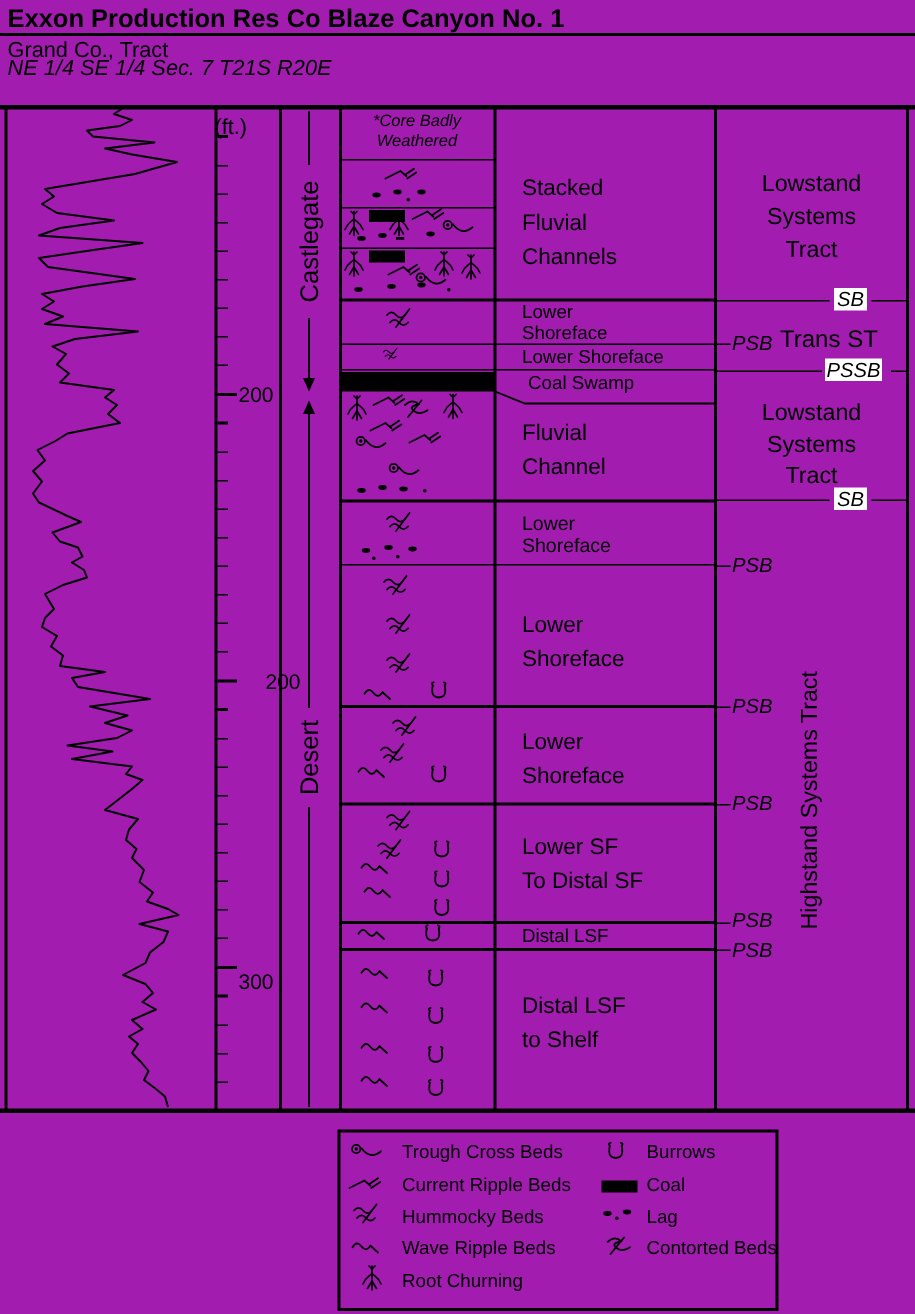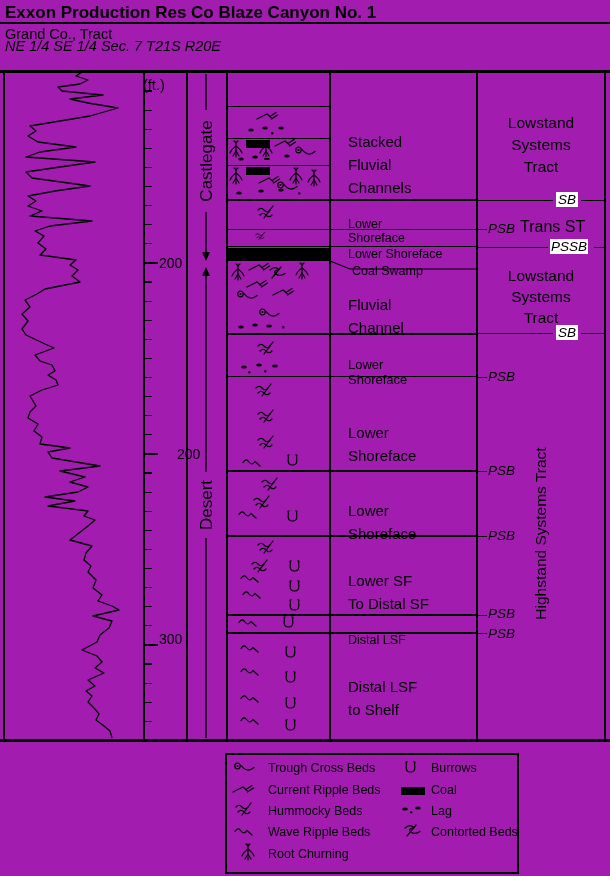--- a/index.html
+++ b/index.html
@@ -5,21 +5,21 @@
   html,body{margin:0;padding:0;background:#fff;}
   #page{position:relative;width:610px;height:876px;background:#a21caf;overflow:hidden;
         font-family:"Liberation Sans", sans-serif;color:#000;}
   .abs{position:absolute;}
   .hline{position:absolute;background:#000;}
   .vline{position:absolute;background:#000;}
   .pre{white-space:pre-line;}
   .title{font-size:17px;font-weight:bold;letter-spacing:0px;}
   .sub{font-size:14.5px;}
   .ital{font-style:italic;}
-  .facies-label{font-size:15px;line-height:23px;white-space:pre-line;margin-top:16px;}
+  .facies-label{font-size:15px;line-height:23px;white-space:pre-line;}
   .facies-label.sm{font-size:12.5px;line-height:13.5px;}
   .facies-label.md{font-size:13px;line-height:15px;}
   .tract-label{font-size:15.5px;line-height:22px;white-space:pre-line;text-align:center;}
   .marker{font-size:13.5px;font-style:italic;}
   .rot{transform:rotate(-90deg);transform-origin:center center;text-align:center;}
   .formation-name{font-size:17px;}
   .legend-label{font-size:12.5px;}
   .depth-label{font-size:14px;text-align:left;}
   svg{position:absolute;left:0;top:0;pointer-events:none;}
   .tick{position:absolute;background:#000;height:1.3px;}
@@ -92,20 +92,22 @@
   <div class="hline" style="left:226px;top:229px;width:104px;height:1.2px;"></div>
   <div class="hline" style="left:226px;top:246px;width:104px;height:1.2px;"></div>
   <div class="abs" style="left:226px;top:248px;width:104px;height:13px;background:#000;"></div>
   <div class="hline" style="left:226px;top:333px;width:104px;height:2px;"></div>
   <div class="hline" style="left:226px;top:376px;width:104px;height:1.4px;"></div>
   <div class="hline" style="left:226px;top:470px;width:104px;height:2px;"></div>
   <div class="hline" style="left:226px;top:535px;width:104px;height:2px;"></div>
   <div class="hline" style="left:226px;top:614px;width:104px;height:2px;"></div>
   <div class="hline" style="left:226px;top:632px;width:104px;height:1.6px;"></div>
 
+  <div class="abs ital pre" style="left:228px;top:75px;width:100px;text-align:center;font-size:11px;line-height:13px;">*Core Badly
+Weathered</div>
 
   <div class="hline" style="left:330px;top:199px;width:147px;height:2px;"></div>
   <div class="hline" style="left:330px;top:229px;width:147px;height:1.2px;"></div>
   <div class="hline" style="left:330px;top:246px;width:147px;height:1.2px;"></div>
   <div class="hline" style="left:330px;top:333px;width:147px;height:2px;"></div>
   <div class="hline" style="left:330px;top:376px;width:147px;height:1.4px;"></div>
   <div class="hline" style="left:330px;top:470px;width:147px;height:2px;"></div>
   <div class="hline" style="left:330px;top:535px;width:147px;height:2px;"></div>
   <div class="hline" style="left:330px;top:614px;width:147px;height:2px;"></div>
   <div class="hline" style="left:330px;top:632px;width:147px;height:1.6px;"></div>
@@ -326,14 +328,14 @@
       <use href="#sym-burrow" x="404" y="761"></use>
       <rect x="401" y="787" width="24" height="8" fill="#000"></rect>
       <use href="#sym-lagdot" x="402" y="807"></use>
         <use href="#sym-dotsm" x="410" y="811"></use>
         <use href="#sym-lagdot" x="415" y="806"></use>
       <use href="#sym-contorted" x="401" y="824"></use>
     </g>
   </svg>
 <div class="abs depth-label" style="left: 159px; top: 254.9px;">200</div>
     <div class="abs depth-label" style="left: 177px; top: 445.9px;">200</div>
-    <div class="abs depth-label" style="left: 159px; top: 631px;">300</div>
+    <div class="abs depth-label" style="left: 159px; top: 646px;">300</div>
   </div>
 
 </body></html>

